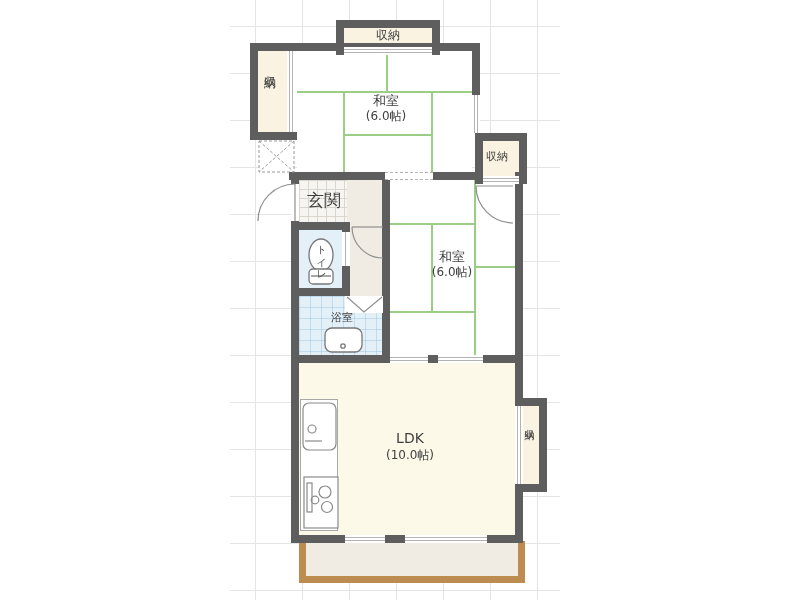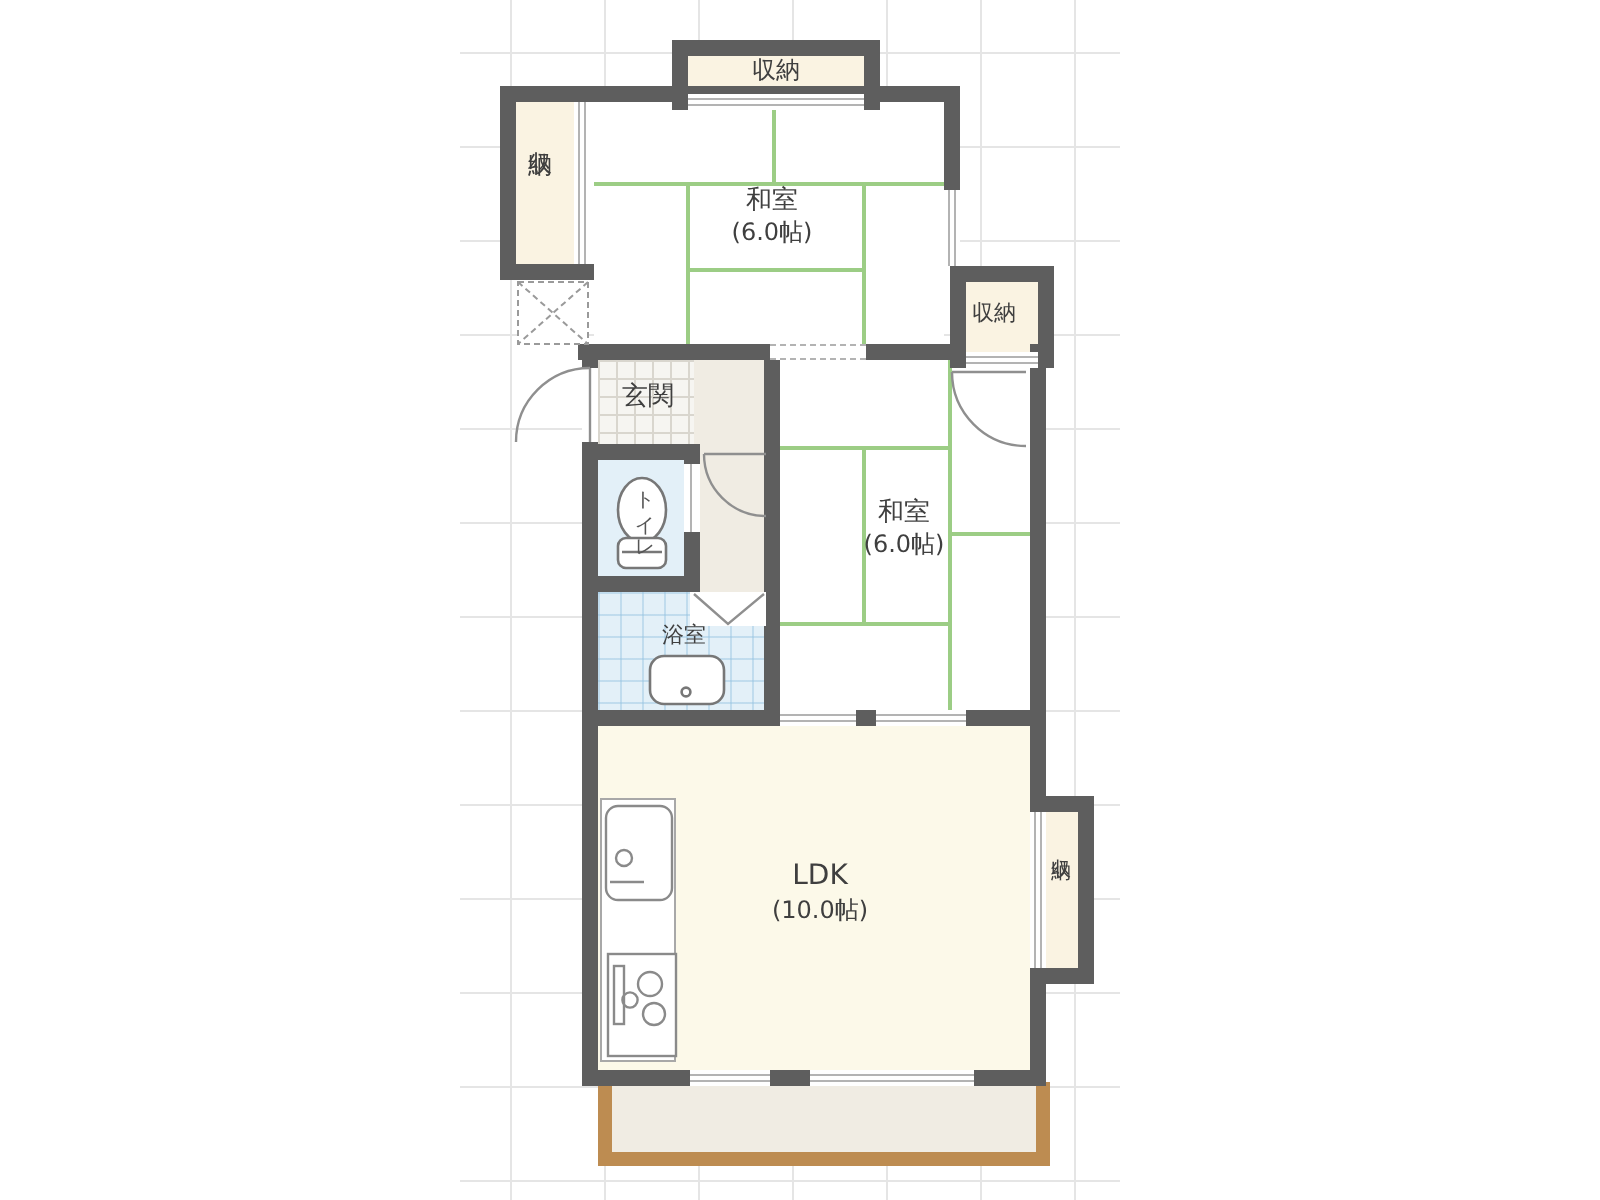--- a/index.html
+++ b/index.html
@@ -165,21 +165,21 @@
       <circle cx="327" cy="507" r="5.5" fill="none"></circle>
       <circle cx="315" cy="500" r="3.8" fill="none"></circle>
     </g>
   </svg>
 
   <div class="lbl" style="left:358px;top:29px;width:60px;font-size:12px;">収納</div>
   <div class="vlbl" style="left:264px;top:66px;font-size:12px;">収納</div>
   <div class="lbl" style="left:334px;top:94px;width:104px;font-size:13px;">和室</div>
   <div class="lbl" style="left:334px;top:110px;width:104px;font-size:12px;">(6.0帖)</div>
   <div class="lbl" style="left:475px;top:151px;width:44px;font-size:11px;">収納</div>
-  <div class="lbl" style="left:306px;top:192px;width:36px;font-size:13px;">玄関</div>
+  <div class="lbl" style="left:306px;top:192px;width:36px;font-size:17px;font-family:Liberation Serif, serif;">玄関</div>
   <div class="vlbl" style="left:316px;top:238px;font-size:10px;color:#555;">トイレ</div>
   <div class="lbl" style="left:402px;top:250px;width:100px;font-size:13px;">和室</div>
   <div class="lbl" style="left:402px;top:266px;width:100px;font-size:12px;">(6.0帖)</div>
   <div class="lbl" style="left:323px;top:312px;width:38px;font-size:11px;text-align:center;">浴室</div>
   <div class="lbl" style="left:358px;top:431px;width:104px;font-size:14px;">LDK</div>
   <div class="lbl" style="left:358px;top:449px;width:104px;font-size:12px;">(10.0帖)</div>
   <div class="vlbl" style="left:524px;top:421px;font-size:10px;">収納</div>
 
 </div>
 

